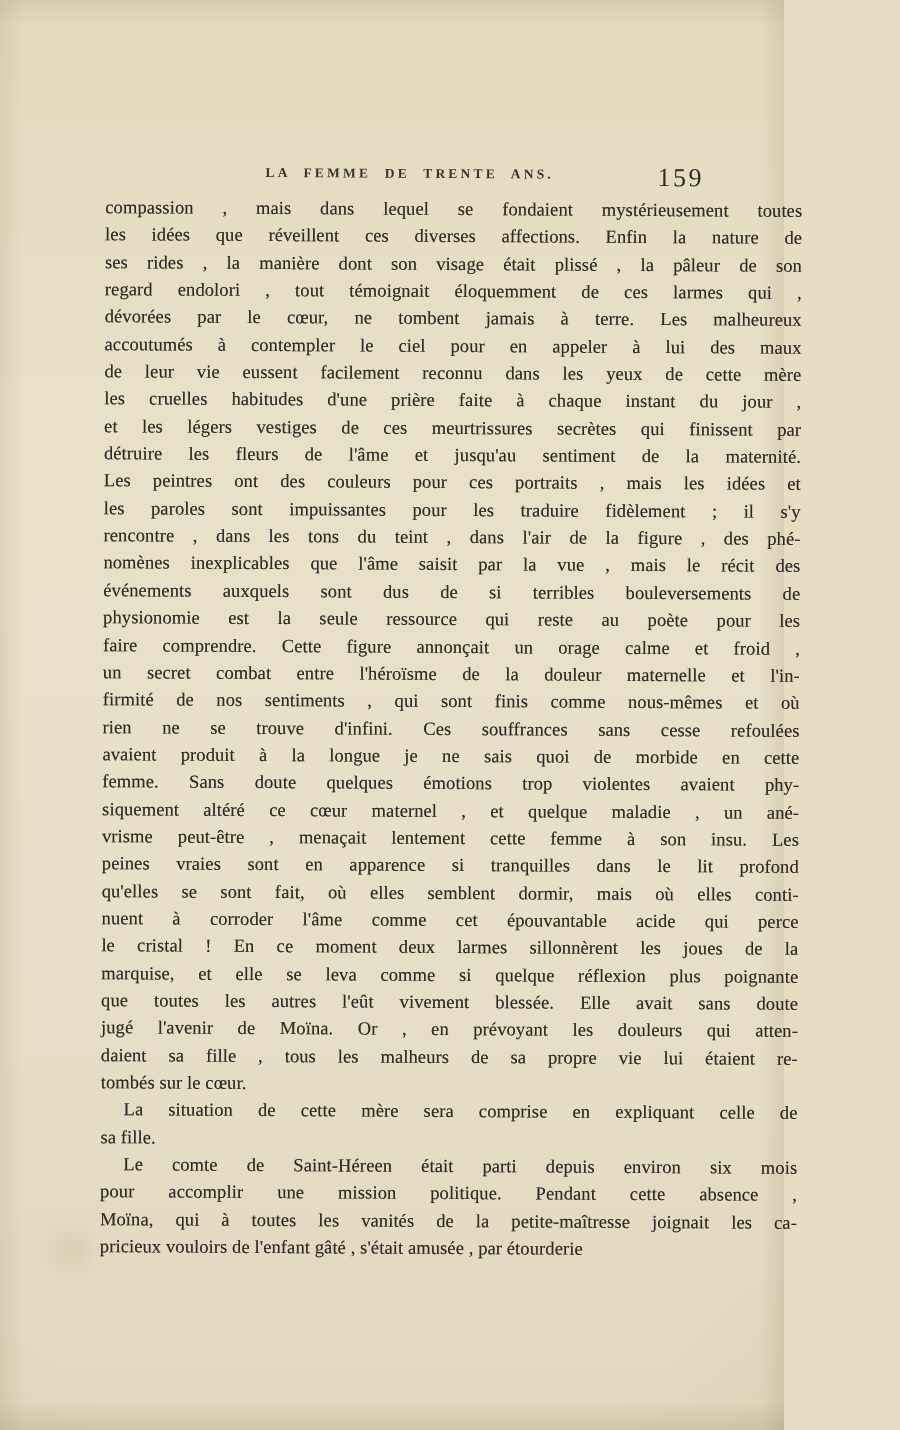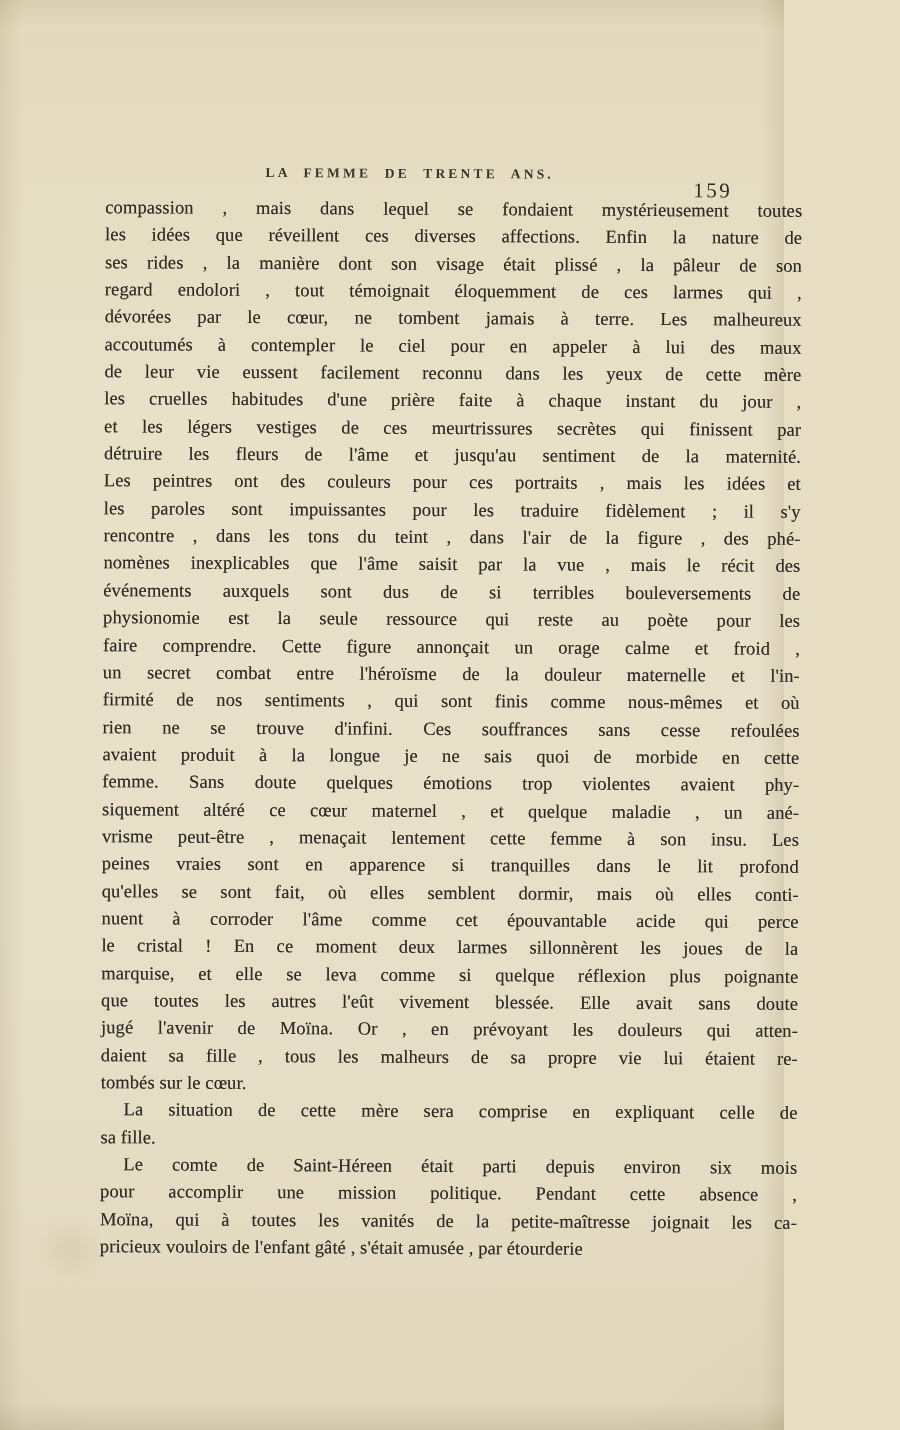--- a/index.html
+++ b/index.html
@@ -48,25 +48,24 @@
     top: 4px;
     font-size: 13.5px;
     font-weight: 700;
     letter-spacing: 3.2px;
     word-spacing: 7px;
     color: #38342b;
   }
   .page-number {
     position: absolute;
     left: 552px;
-    top: 15px;
-    font-size: 21px;
+    top: 0;
+    font-size: 26px;
     letter-spacing: 2.5px;
     color: #2f2c26;
-    margin-left: 36px;
   }
   .text-body {
     position: absolute;
     top: 196px;
     left: 103px;
     width: 697px;
   }
   .paragraph {
     margin: 0;
   }

